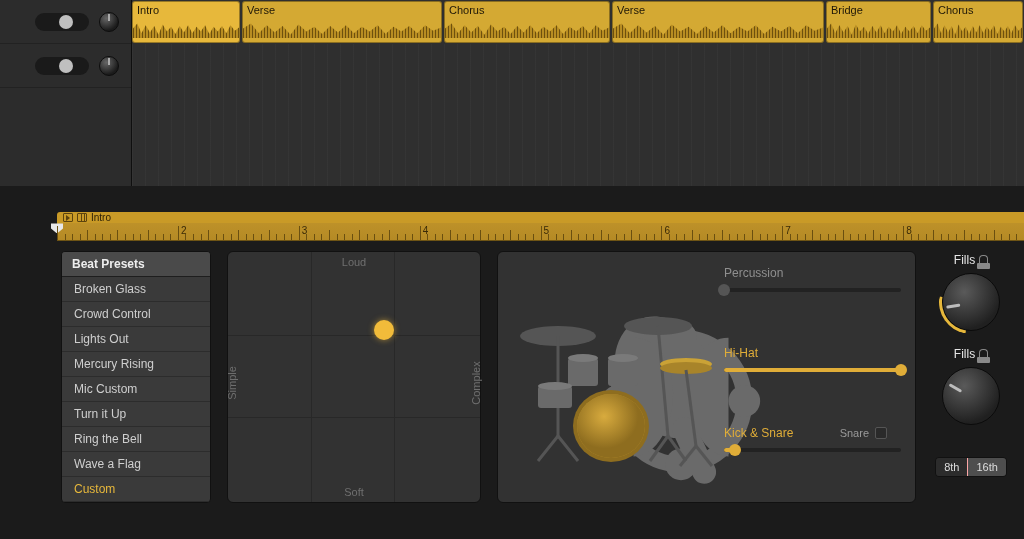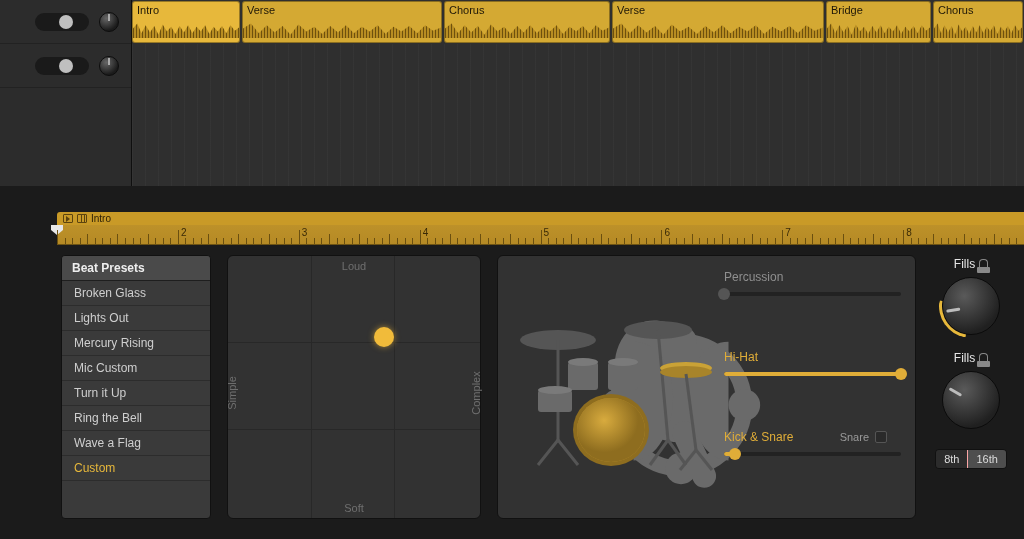--- a/index.html
+++ b/index.html
@@ -83,21 +83,21 @@
   }
   .ruler-tick { position:absolute; bottom:0; width:1px; height:6px; background:#6a4f10; }
   .ruler-tick.major { height:10px; }
   .ruler-tick.label { height:14px; }
   .ruler-num { position:absolute; top:2px; font-size:10px; color:#3a2a07; transform:translateX(3px); }
   .playhead {
     position:absolute; left:0; top:0; width:12px; height:10px; transform:translateX(-6px);
     background:#e8e8e8; clip-path: polygon(0 0,100% 0,100% 50%,50% 100%,0 50%);
   }
 
-  .panels { flex:1; display:flex; gap:16px; padding:10px 14px 20px 4px; }
+  .panels { flex:1; display:flex; gap:16px; padding:10px 14px 36px 4px; }
 
   
   .preset-list { width: 150px; background:#3a3a3a; border:1px solid #111; border-radius:4px; overflow:hidden; display:flex; flex-direction:column; }
   .preset-header {
     padding:5px 10px; font-size:12px; font-weight:600; color:#eee;
     background:#4a4a4a; border-bottom:1px solid #1e1e1e;
   }
   .preset-item {
     padding:5px 12px; font-size:12px; color:#cfcfcf;
     border-bottom:1px solid #2c2c2c; cursor:pointer;
@@ -163,21 +163,21 @@
   .knob-fills .arc {
     position:absolute; inset:-4px; border-radius:50%;
     border:3px solid transparent; border-left-color:#e7b83b; border-bottom-color:#e7b83b;
     transform:rotate(10deg);
     clip-path: polygon(0 50%, 0 100%, 50% 100%, 50% 50%);
   }
   .swing-knob::after { transform: translateX(-50%) rotate(-60deg); }
   .fills-knob::after { transform: translateX(-50%) rotate(-100deg); }
 
   .note-seg {
-    display:flex; border:1px solid #111; border-radius:4px; overflow:hidden; margin-top:4px;
+    display:flex; border:1px solid #111; border-radius:4px; overflow:hidden; margin-top:16px;
   }
   .note-btn { padding:3px 8px; font-size:11px; color:#ddd; background:#2c2c2c; cursor:pointer; }
   .note-btn.sel { background:#4e4e4e; }
   .note-btn + .note-btn { border-left:1px solid #fca5a5; }
 </style>
 </head>
 <body>
 
 <div class="top-region">
   <div class="track-headers">
@@ -371,20 +371,21 @@
         <div class="ruler-tick" style="left: 951.891px;"></div>
         <div class="ruler-tick" style="left: 959.445px;"></div>
       </div>
 
     <div class="panels">
 
       <div class="preset-list">
         <div class="preset-header">Beat Presets</div>
         <div id="preset-items">
             <div class="preset-item">Broken Glass</div>
+            <div class="preset-item">Crowd Control</div>
             <div class="preset-item">Lights Out</div>
             <div class="preset-item">Mercury Rising</div>
             <div class="preset-item">Mic Custom</div>
             <div class="preset-item">Turn it Up</div>
             <div class="preset-item">Ring the Bell</div>
             <div class="preset-item">Wave a Flag</div>
             <div class="preset-item selected">Custom</div>
           </div>
       </div>
 

